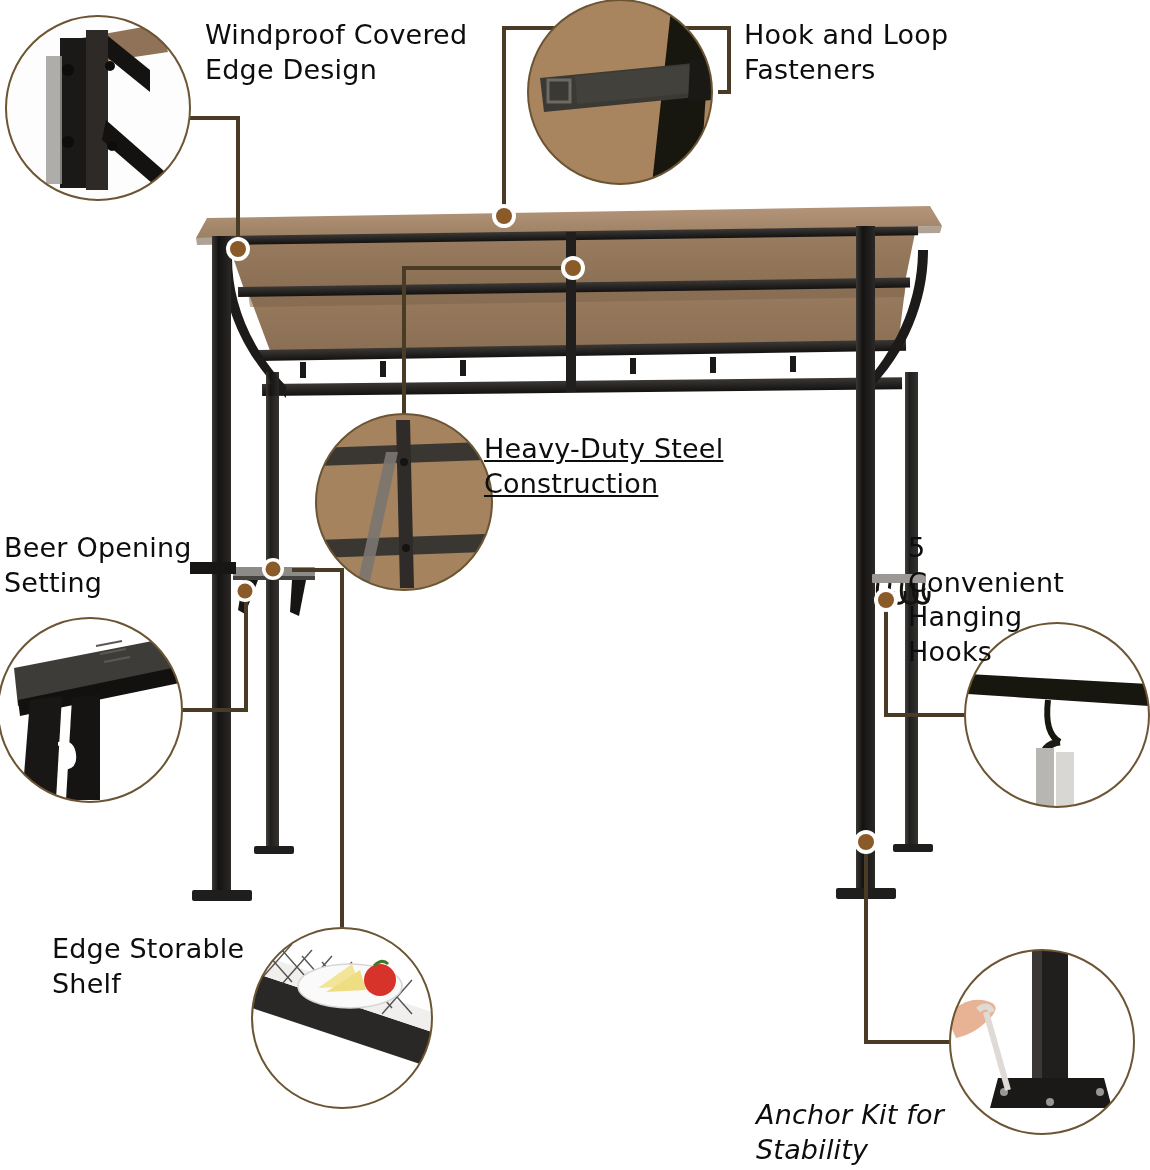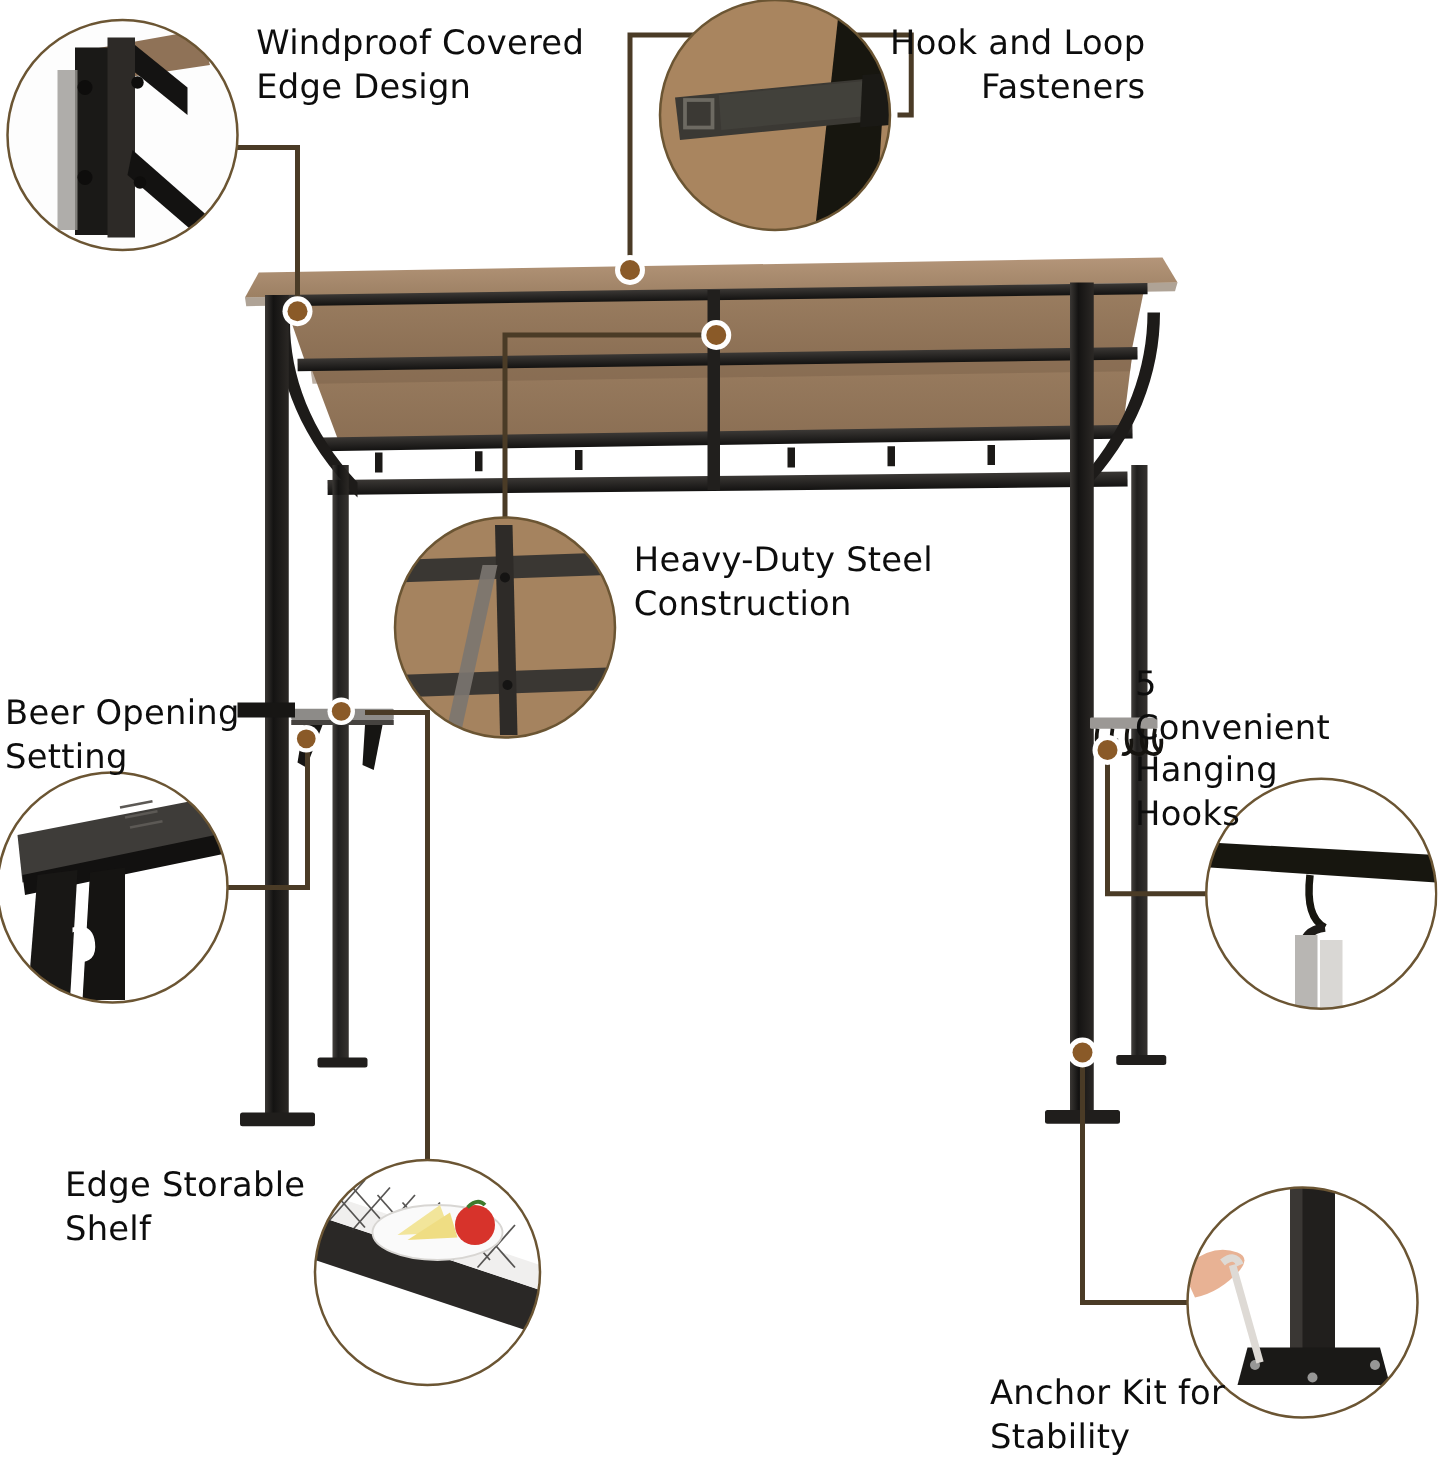--- a/index.html
+++ b/index.html
@@ -280,31 +280,31 @@
         <path d="M986,1012 L1008,1090" stroke="#dedad5" stroke-width="6" fill="none"></path>
         <path d="M978,1010 q10,-8 14,2" stroke="#dedad5" stroke-width="6" fill="none"></path>
       </g>
       <circle cx="1042" cy="1042" r="92" fill="none" stroke="#6b5533" stroke-width="2"></circle>
     </g>
   </svg>
 
   <div class="label" style="left:205px;top:18px;">Windproof Covered
 Edge Design</div>
 
-  <div class="label" style="left:712px;top:18px;text-align:right;">Hook and Loop
+  <div class="label" style="left:744px;top:18px;">Hook and Loop
 Fasteners</div>
 
-  <div class="label" style="left:507px;top:432px;">Heavy-Duty Steel
+  <div class="label" style="left:484px;top:432px;text-decoration:underline;">Heavy-Duty Steel
 Construction</div>
 
-  <div class="label" style="left:4px;top:531px;margin-top:23px;">Beer Opening
+  <div class="label" style="left:4px;top:531px;">Beer Opening
 Setting</div>
 
   <div class="label" style="left:908px;top:531px;">5 Convenient
 Hanging Hooks</div>
 
   <div class="label" style="left:52px;top:932px;">Edge Storable
 Shelf</div>
 
-  <div class="label" style="left:792px;top:1098px;">Anchor Kit for
+  <div class="label" style="left:756px;top:1098px;font-style:italic;">Anchor Kit for
 Stability</div>
 
 </div>
 
 </body></html>

